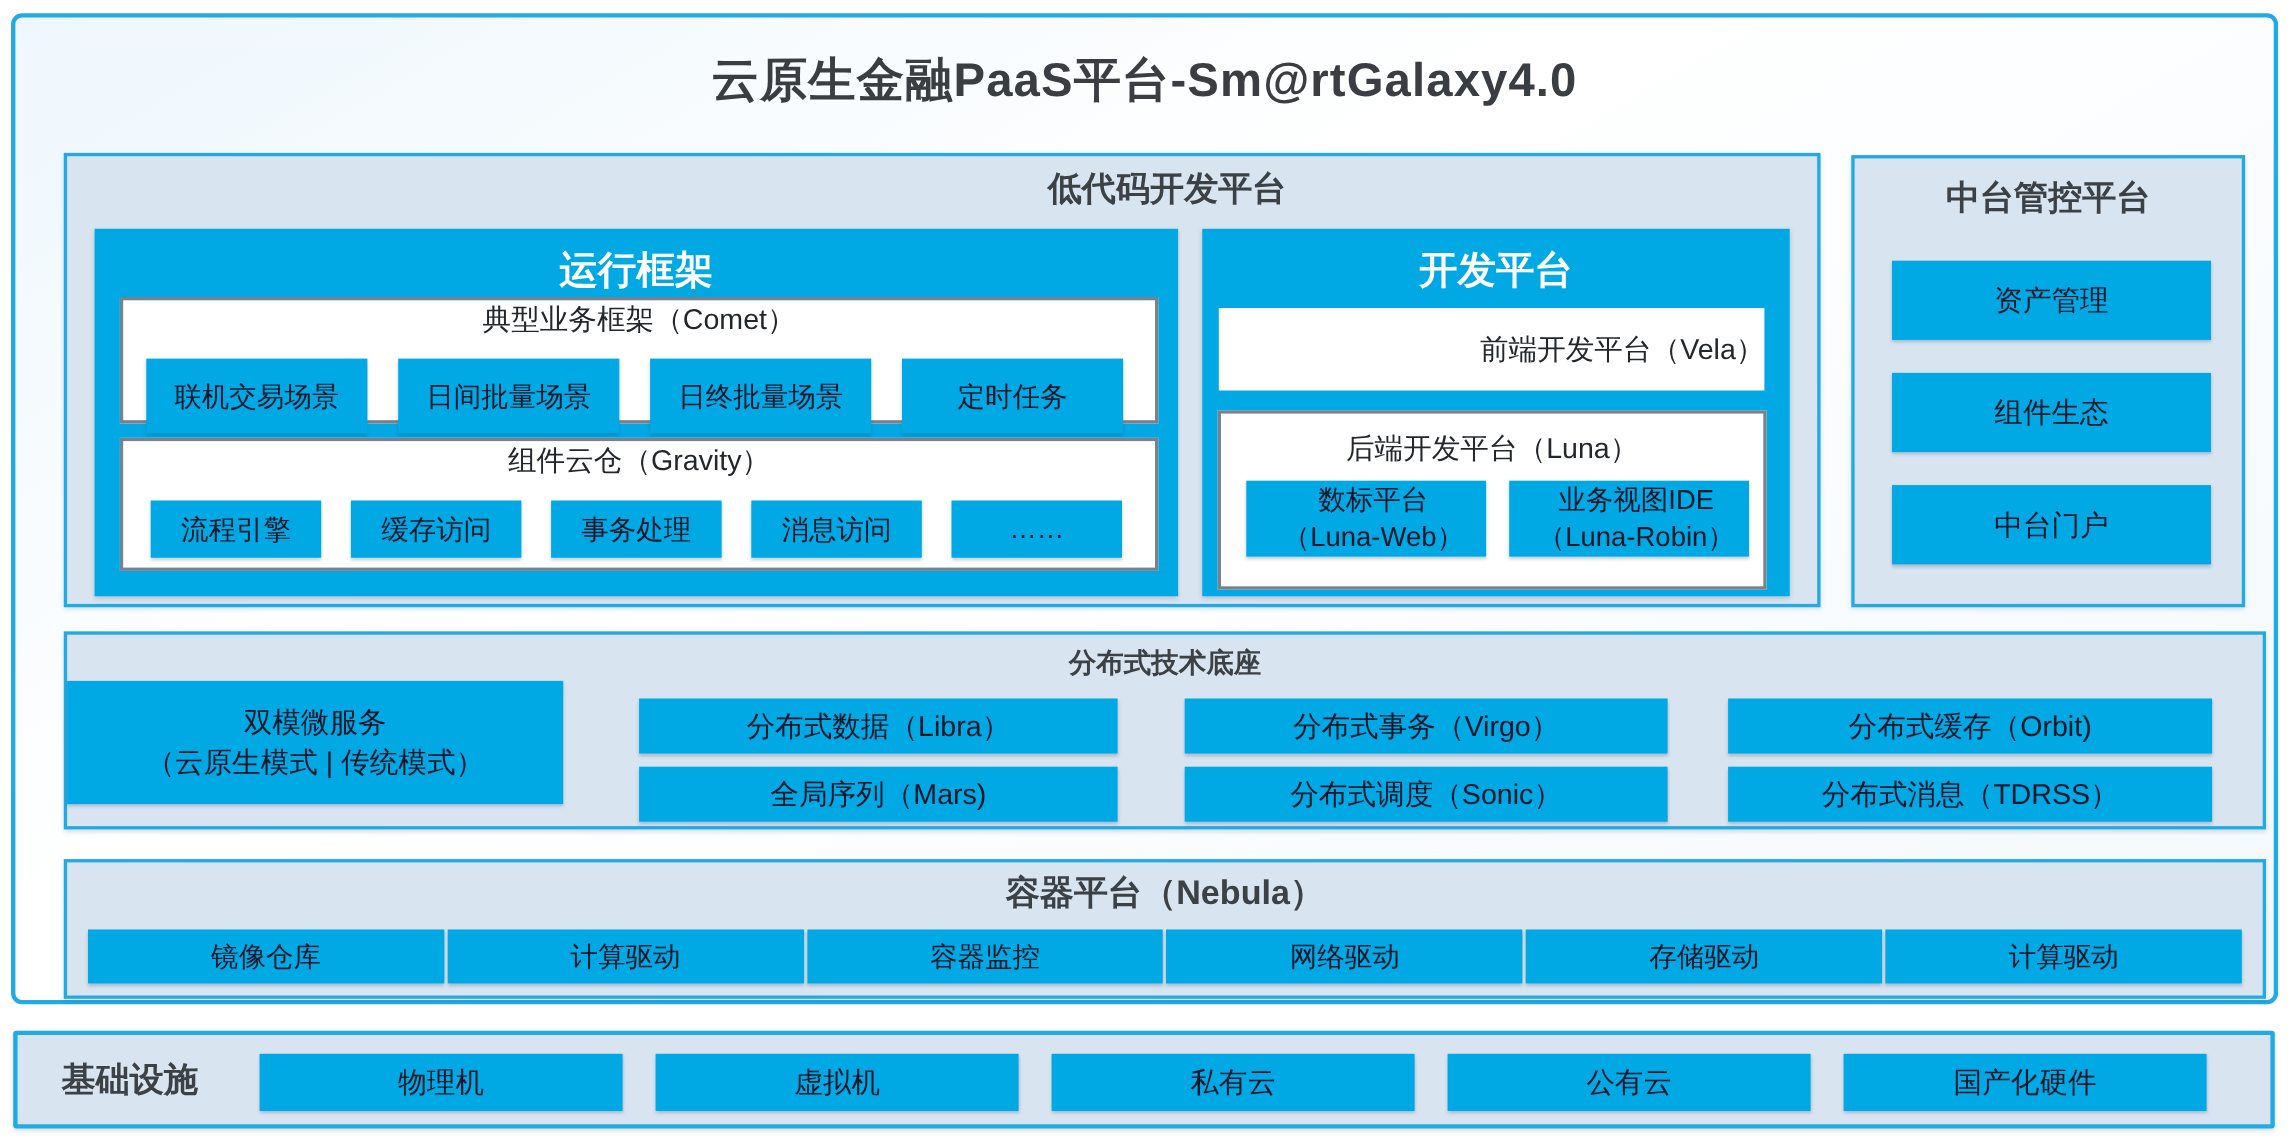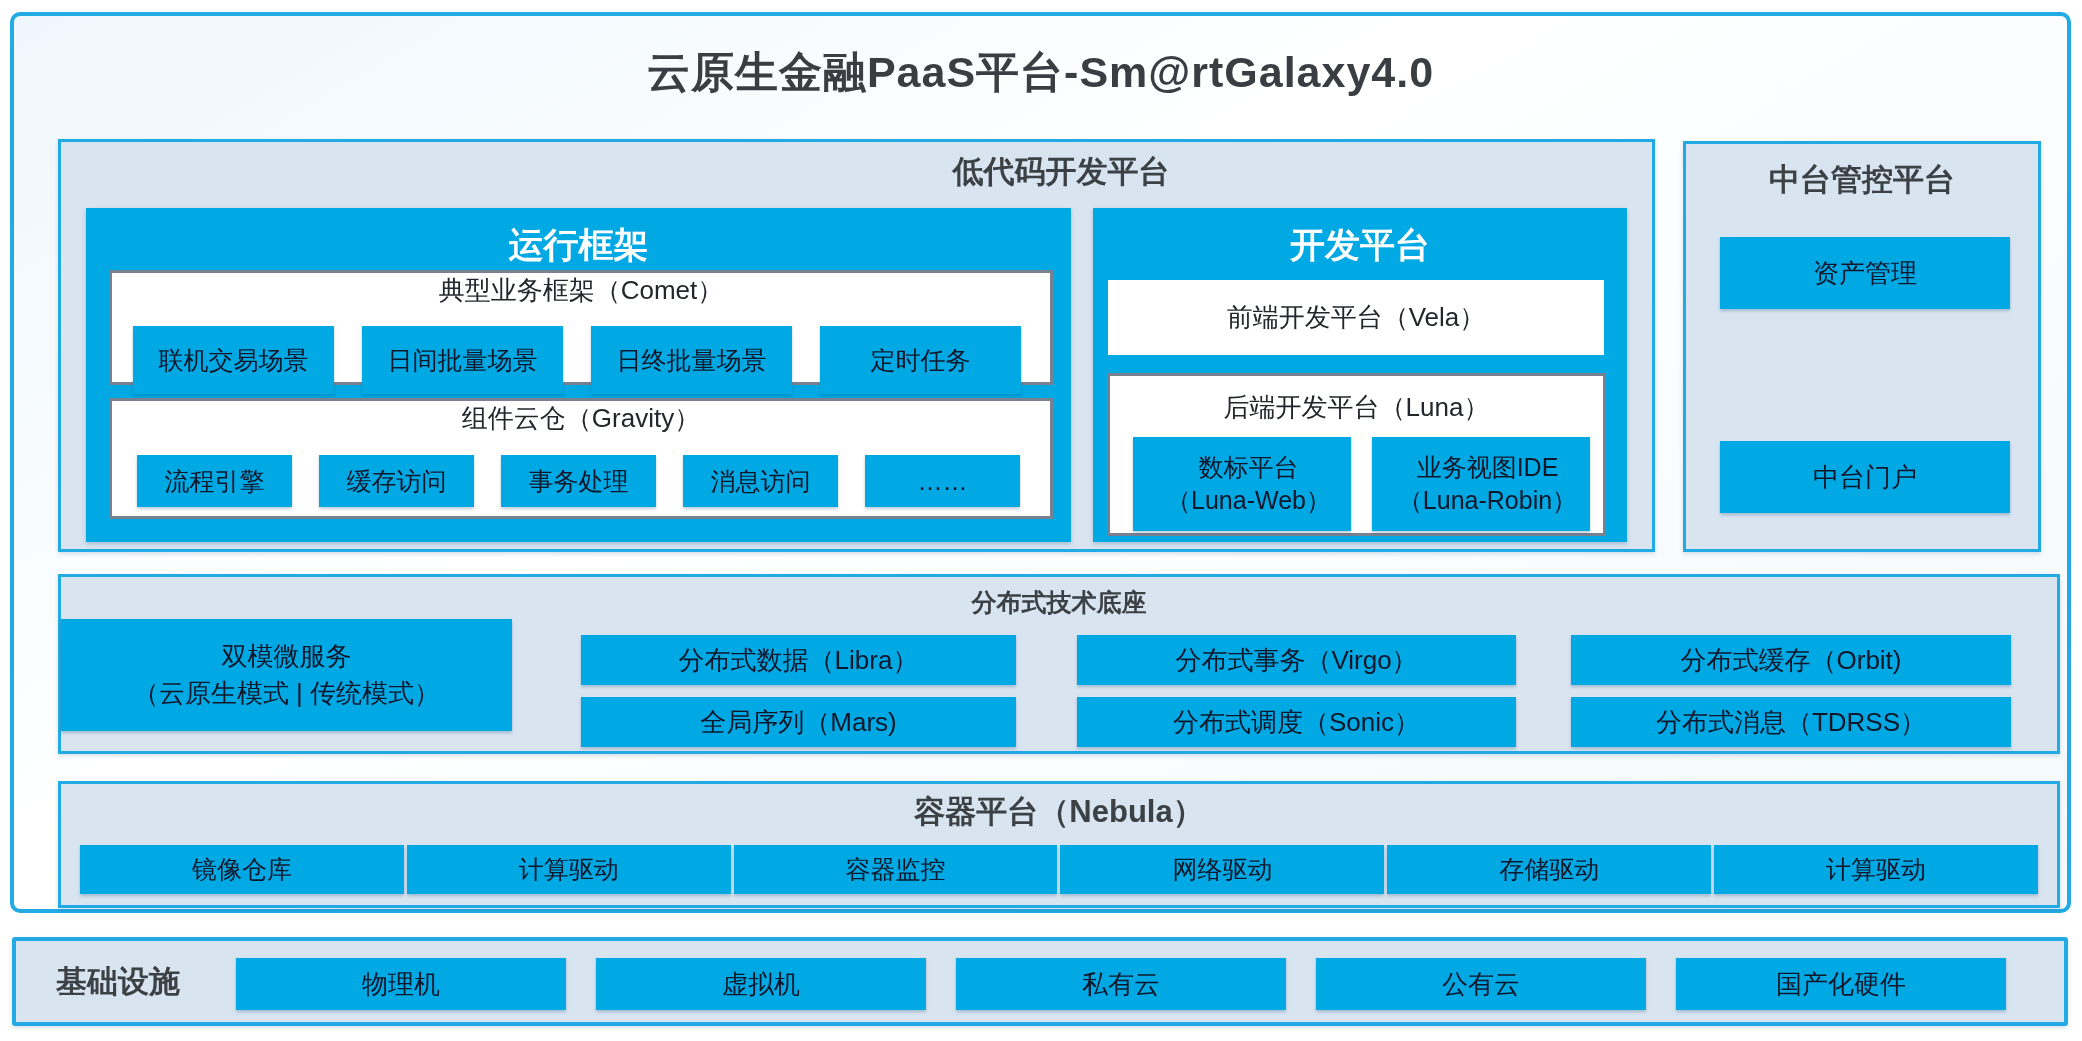--- a/index.html
+++ b/index.html
@@ -42,24 +42,24 @@
 
   .runtime{left:25px;top:66px;width:985px;height:334px;}
   .comet{left:23px;top:62px;width:944px;height:115px;}
   .comet-row{position:absolute;left:21px;top:53px;height:68px;display:flex;gap:28px;}
   .comet-row .node{width:201px;font-size:25px;}
   .gravity{left:23px;top:190px;width:944px;height:121px;}
   .gravity-row{position:absolute;left:25px;top:54px;height:52px;display:flex;gap:27px;}
   .gravity-row .node{width:155px;font-size:25px;}
 
   .devplat{left:1032px;top:66px;width:534px;height:334px;}
-  .vela{left:15px;top:72px;width:496px;height:75px;display:flex;align-items:center;justify-content:center;}
+  .vela{left:15px;top:72px;width:496px;height:75px;display:flex;align-items:center;justify-content:flex-end;}
   .luna{left:14px;top:165px;width:499px;height:163px;}
   .luna-title{margin-top:14px;}
-  .luna .node{position:absolute;top:61px;width:218px;height:94px;font-size:25px;line-height:33px;padding-left:13px;}
+  .luna .node{position:absolute;top:61px;width:218px;height:69px;font-size:25px;line-height:33px;padding-left:13px;}
   .luna .node.n1{left:23px;}
   .luna .node.n2{left:262px;}
 
   
   .midplat{left:1669px;top:125px;width:358px;height:411px;}
   .midplat-title{padding-top:15px;font-size:31px;}
   .midplat .node{position:absolute;left:34px;width:290px;height:72px;font-size:26px;}
 
   
   .dist{left:44px;top:558px;width:2002px;height:180px;}
@@ -139,20 +139,21 @@
               <div>（Luna-Robin）</div>
             </div>
           </div>
         </div>
       </div>
     </div>
 
     <div class="panel midplat">
       <div class="panel-title midplat-title">中台管控平台</div>
       <div class="node" style="top:93px;">资产管理</div>
+      <div class="node" style="top:195px;">组件生态</div>
       <div class="node" style="top:297px;">中台门户</div>
     </div>
 
     <div class="panel dist">
       <div class="panel-title dist-title">分布式技术底座</div>
       <div class="node dual">
         <div>双模微服务</div>
         <div>（云原生模式 | 传统模式）</div>
       </div>
       <div class="node cell c2 r1">分布式数据（Libra）</div>

